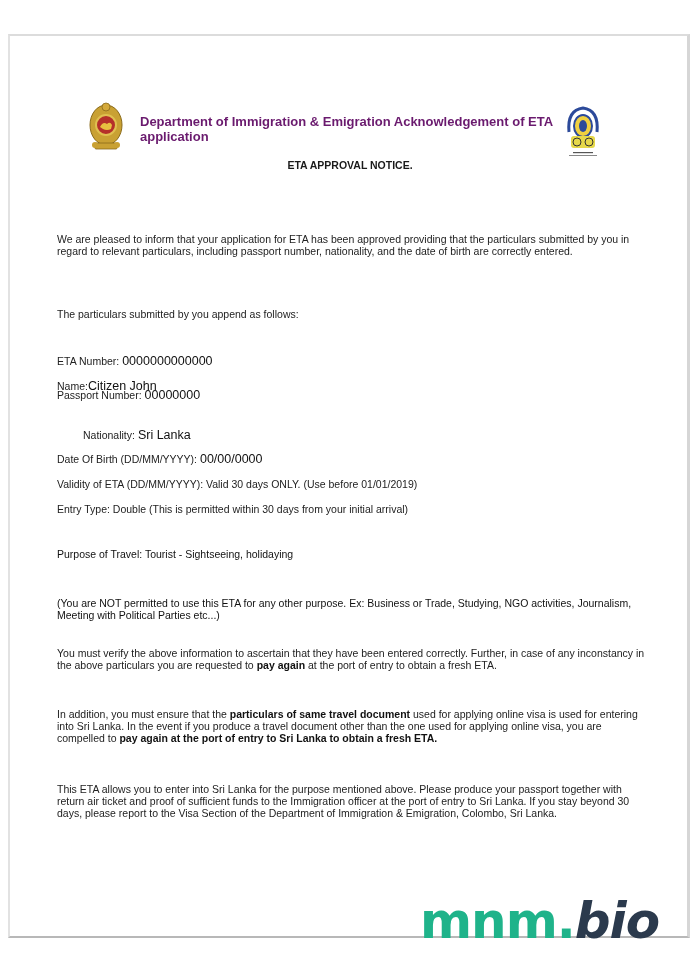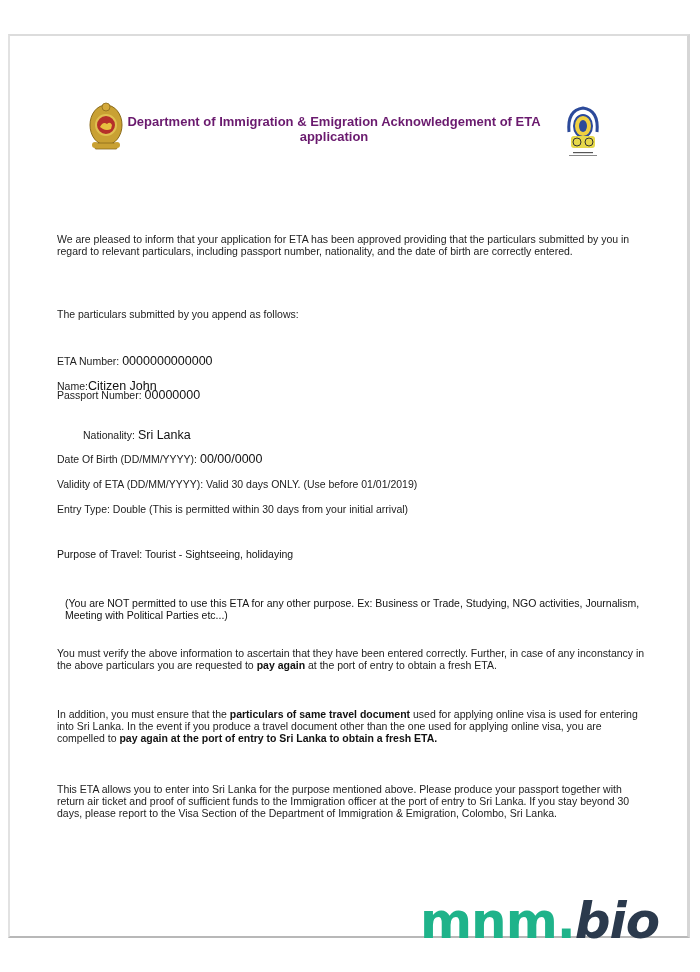--- a/index.html
+++ b/index.html
@@ -5,21 +5,21 @@
   html, body { margin: 0; padding: 0; background: #ffffff; }
   body { width: 700px; height: 972px; position: relative; overflow: hidden; font-family: "Liberation Sans", sans-serif; color: #1a1a1a; }
   .page {
     position: absolute; left: 8px; top: 34px; width: 682px; height: 904px;
     border-top: 2px solid #dcdcdc; border-left: 2px solid #e2e2e2; border-right: 3px solid #d6d6d6; border-bottom: 2px solid #b8b8b8;
     box-sizing: border-box; background: #fff;
   }
   .emblem-left { position: absolute; left: 88px; top: 101px; width: 36px; height: 52px; }
   .emblem-right { position: absolute; left: 563px; top: 104px; width: 40px; height: 56px; }
   .header-title {
-    position: absolute; left: 116px; top: 114px; width: 436px; text-align: center;
+    position: absolute; left: 140px; top: 114px; width: 436px; text-align: left;
     color: #6a1a6e; font-weight: bold; font-size: 13px; line-height: 15px;
   }
   .sub-heading {
     position: absolute; left: 120px; top: 159px; width: 460px; text-align: center;
     font-weight: bold; font-size: 10.5px; line-height: 13px; color: #1a1a1a;
   }
   .para { position: absolute; left: 57px; width: 590px; font-size: 10.5px; line-height: 11.8px; color: #222; }
   .para b { color: #111; }
   .field { position: absolute; left: 57px; font-size: 10.5px; line-height: 19px; color: #222; white-space: nowrap; }
   .field .val { font-size: 12.5px; color: #111; }
@@ -53,20 +53,21 @@
   <rect x="8" y="32" width="24" height="12" rx="3" fill="#e6d84a"></rect>
   <circle cx="14" cy="38" r="4" fill="none" stroke="#333" stroke-width="1"></circle>
   <circle cx="26" cy="38" r="4" fill="none" stroke="#333" stroke-width="1"></circle>
   <rect x="10" y="48" width="20" height="1.2" fill="#555"></rect>
   <rect x="6" y="51" width="28" height="1" fill="#888"></rect>
 </svg>
 
 <div class="header-title">Department of Immigration &amp; Emigration Acknowledgement of ETA application</div>
 
 <div class="sub-heading">
+  <div>ETA APPROVAL NOTICE.</div>
 </div>
 
 <div class="para" style="top:234px;">We are pleased to inform that your application for ETA has been approved providing that the particulars submitted by you in regard to relevant particulars, including passport number, nationality, and the date of birth are correctly entered.</div>
 
 <div class="para" style="top:309px;">The particulars submitted by you append as follows:</div>
 
 <div class="field" style="top:352px;">
   <span>ETA Number:</span>
   <span class="val">0000000000000</span>
 </div>
@@ -83,21 +84,21 @@
 </div>
 <div class="field" style="top:450px;">
   <span>Date Of Birth (DD/MM/YYYY):</span>
   <span class="val">00/00/0000</span>
 </div>
 <div class="field" style="top:475px;">Validity of ETA (DD/MM/YYYY): Valid 30 days ONLY. (Use before 01/01/2019)</div>
 <div class="field" style="top:500px;text-align:right;">Entry Type: Double (This is permitted within 30 days from your initial arrival)</div>
 
 <div class="para bold-line" style="top:549px;">Purpose of Travel: Tourist - Sightseeing, holidaying</div>
 
-<div class="para bold-line" style="top:598px;margin-left:8px;">(You are NOT permitted to use this ETA for any other purpose. Ex: Business or Trade, Studying, NGO activities, Journalism, Meeting with Political Parties etc...)</div>
+<div class="para bold-line" style="top:598px;">(You are NOT permitted to use this ETA for any other purpose. Ex: Business or Trade, Studying, NGO activities, Journalism, Meeting with Political Parties etc...)</div>
 
 <div class="para" style="top:648px;"><span>You must verify the above information to ascertain that they have been entered correctly. Further, in case of any inconstancy in the above particulars you are requested to </span><b>pay again</b><span> at the port of entry to obtain a fresh ETA.</span></div>
 
 <div class="para" style="top:709px;"><span>In addition, you must ensure that the </span><b>particulars of same travel document</b><span> used for applying online visa is used for entering into Sri Lanka. In the event if you produce a travel document other than the one used for applying online visa, you are compelled to </span><b>pay again at the port of entry to Sri Lanka to obtain a fresh ETA.</b></div>
 
 <div class="para" style="top:784px;">This ETA allows you to enter into Sri Lanka for the purpose mentioned above. Please produce your passport together with return air ticket and proof of sufficient funds to the Immigration officer at the port of entry to Sri Lanka. If you stay beyond 30 days, please report to the Visa Section of the Department of Immigration &amp; Emigration, Colombo, Sri Lanka.</div>
 
 <div class="watermark"><span class="wm-a">mnm.</span><span class="wm-b">bio</span></div>
 
 </body></html>

